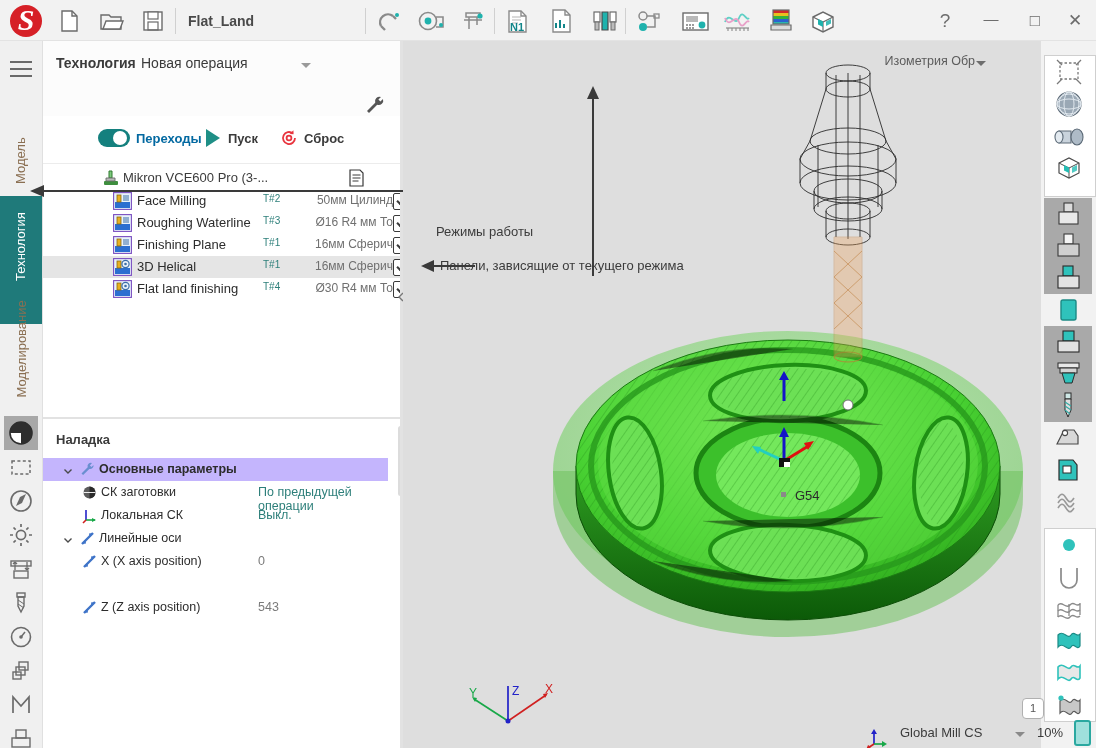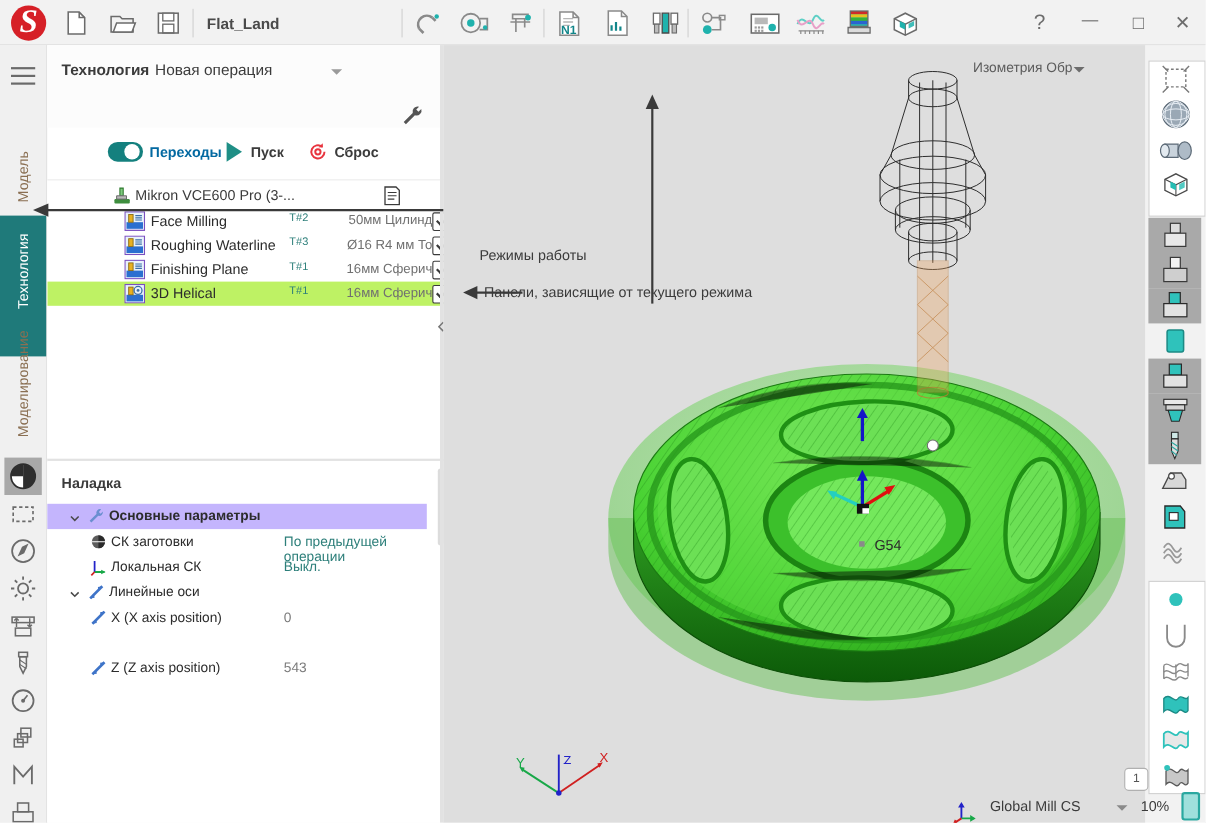--- a/index.html
+++ b/index.html
@@ -61,21 +61,21 @@
              color:#3b3b3b;cursor:pointer;}
 
   
   .tree{position:absolute;left:0;top:122px;width:360px;height:253px;background:#fff;
         border-top:1px solid #ececec;overflow:hidden;}
   .machine-row{position:absolute;left:0;top:4px;width:360px;height:20px;}
   .machine-name{position:absolute;left:80px;top:2px;font-size:13px;color:#3b3b3b;}
   .mach-icon{position:absolute;left:58px;top:0px;width:20px;height:20px;}
   .doc-ic{position:absolute;left:305px;top:1px;width:17px;height:18px;}
   .trow{position:absolute;left:0;width:360px;height:22px;cursor:pointer;text-align:right;}
-  .trow.sel{background:#bef264;}
+  .trow.sel{background:#e5e5e5;}
   .trow .t-ic{position:absolute;left:70px;top:2px;width:19px;height:18px;}
   .trow .t-name{position:absolute;left:94px;top:3px;font-size:13px;color:#2c2c2c;}
   .trow .t-tool{position:absolute;left:220px;top:3px;font-size:10px;color:#2d7f7a;}
   .trow .t-desc{position:absolute;left:258px;top:3px;font-size:12px;color:#707070;
                 width:92px;overflow:hidden;white-space:nowrap;}
   .trow .t-chk{position:absolute;left:350px;top:3px;width:15px;height:15px;
                border:1px solid #3a3a3a;background:#fff;border-radius:2px;}
   .trow .t-chk:after{content:"";position:absolute;left:3px;top:3px;width:8px;height:4px;
                border-left:2px solid #3a3a3a;border-bottom:2px solid #3a3a3a;
                transform:rotate(-45deg);}
@@ -442,20 +442,33 @@
           <div class="t-ic"><svg width="19" height="18" viewBox="0 0 19 18">
               <rect x="0.6" y="0.6" width="17.8" height="16.8" fill="#e9f2fb" stroke="#7a4fc0" stroke-width="1.1"></rect>
               <rect x="2" y="10" width="15" height="6" fill="#2b6fd0"></rect>
               <rect x="4" y="3" width="4" height="7" fill="#e8b020" stroke="#8a6a10" stroke-width="0.8"></rect>
               <circle cx="12.5" cy="6" r="3.6" fill="none" stroke="#3a6ea8" stroke-width="1.2"></circle>
               <circle cx="12.5" cy="6" r="1.3" fill="#3a6ea8"></circle>
             </svg></div>
           <div class="t-name">3D Helical</div>
           <div class="t-tool">T#1</div>
           <div class="t-desc">16мм Сферич</div>
+          <div class="t-chk"></div>
+        </div>
+        <div class="trow" style="top: 114px;">
+          <div class="t-ic"><svg width="19" height="18" viewBox="0 0 19 18">
+              <rect x="0.6" y="0.6" width="17.8" height="16.8" fill="#e9f2fb" stroke="#7a4fc0" stroke-width="1.1"></rect>
+              <rect x="2" y="10" width="15" height="6" fill="#2b6fd0"></rect>
+              <rect x="4" y="3" width="4" height="7" fill="#e8b020" stroke="#8a6a10" stroke-width="0.8"></rect>
+              <circle cx="12.5" cy="6" r="3.6" fill="none" stroke="#3a6ea8" stroke-width="1.2"></circle>
+              <circle cx="12.5" cy="6" r="1.3" fill="#3a6ea8"></circle>
+            </svg></div>
+          <div class="t-name">Flat land finishing</div>
+          <div class="t-tool">T#4</div>
+          <div class="t-desc">Ø30 R4 мм То</div>
           <div class="t-chk"></div>
         </div>
       </div>
 
     <div class="hsplit"></div>
 
     <div class="props">
       <div class="props-title">Наладка</div>
     <div class="prow group" style="top: 38px;">
           <div class="chev"><svg width="10" height="10" viewBox="0 0 10 10">

